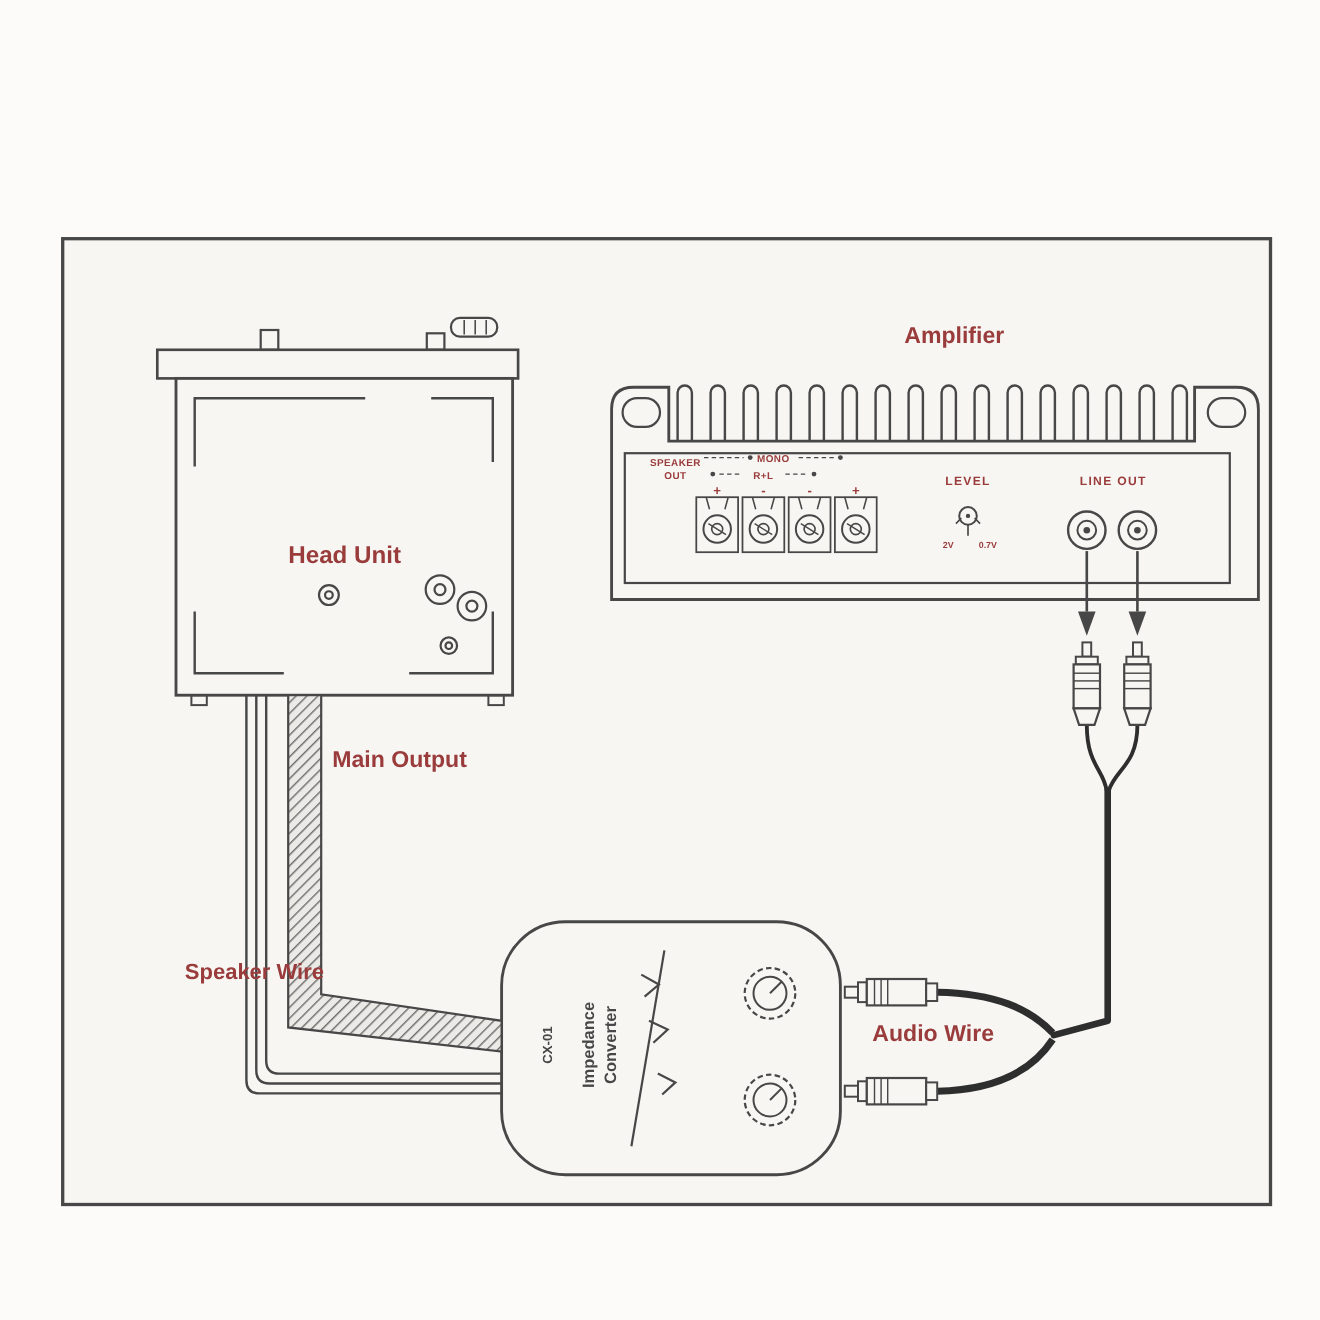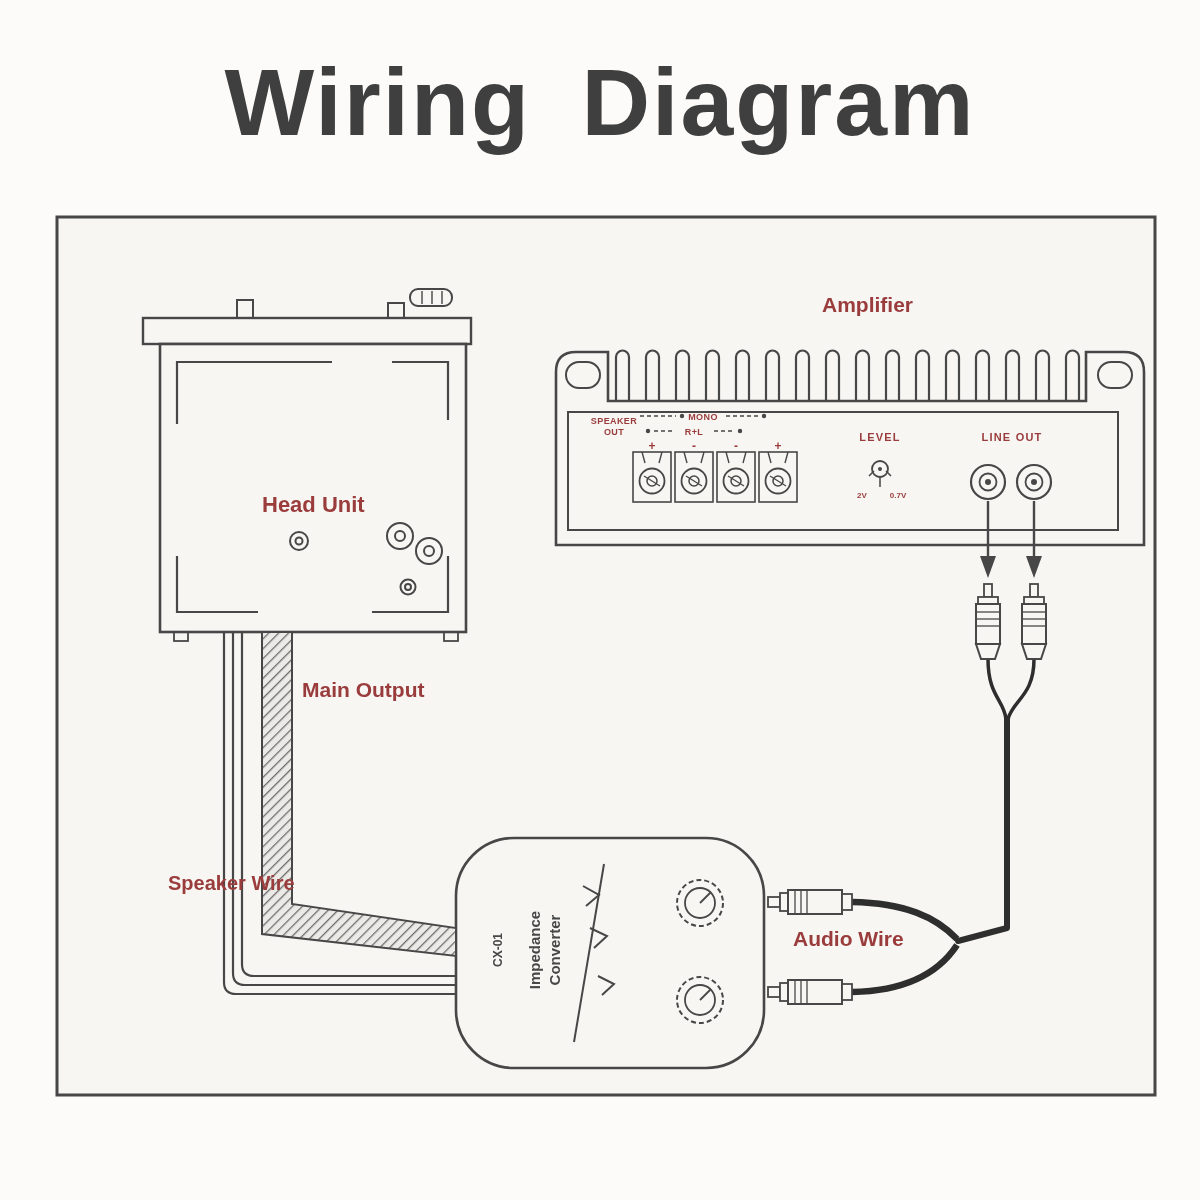--- a/index.html
+++ b/index.html
@@ -20,21 +20,20 @@
   .t-tiny{font-size:9px;letter-spacing:.4px;}
   .t-micro{font-size:8px;}
   .ln{stroke:var(--line);fill:none;}
   .fillp{fill:var(--panel);}
   .cable{stroke:var(--cable);fill:none;}
 </style>
 </head>
 <body>
 
 <div class="page">
-  <h1 class="title">Wiring Diagram</h1>
 
   <svg class="canvas" width="1200" height="1200" viewBox="0 0 1200 1200">
     <defs>
       <pattern id="hatch" width="7" height="7" patternUnits="userSpaceOnUse" patternTransform="rotate(45)">
         <rect width="7" height="7" fill="#eceae6"></rect>
         <line x1="0" y1="0" x2="0" y2="7" stroke="#6d6d6d" stroke-width="2.6"></line>
       </pattern>
     </defs>
 
     <rect x="57" y="217" width="1098" height="878" class="ln fillp" stroke-width="3"></rect>

